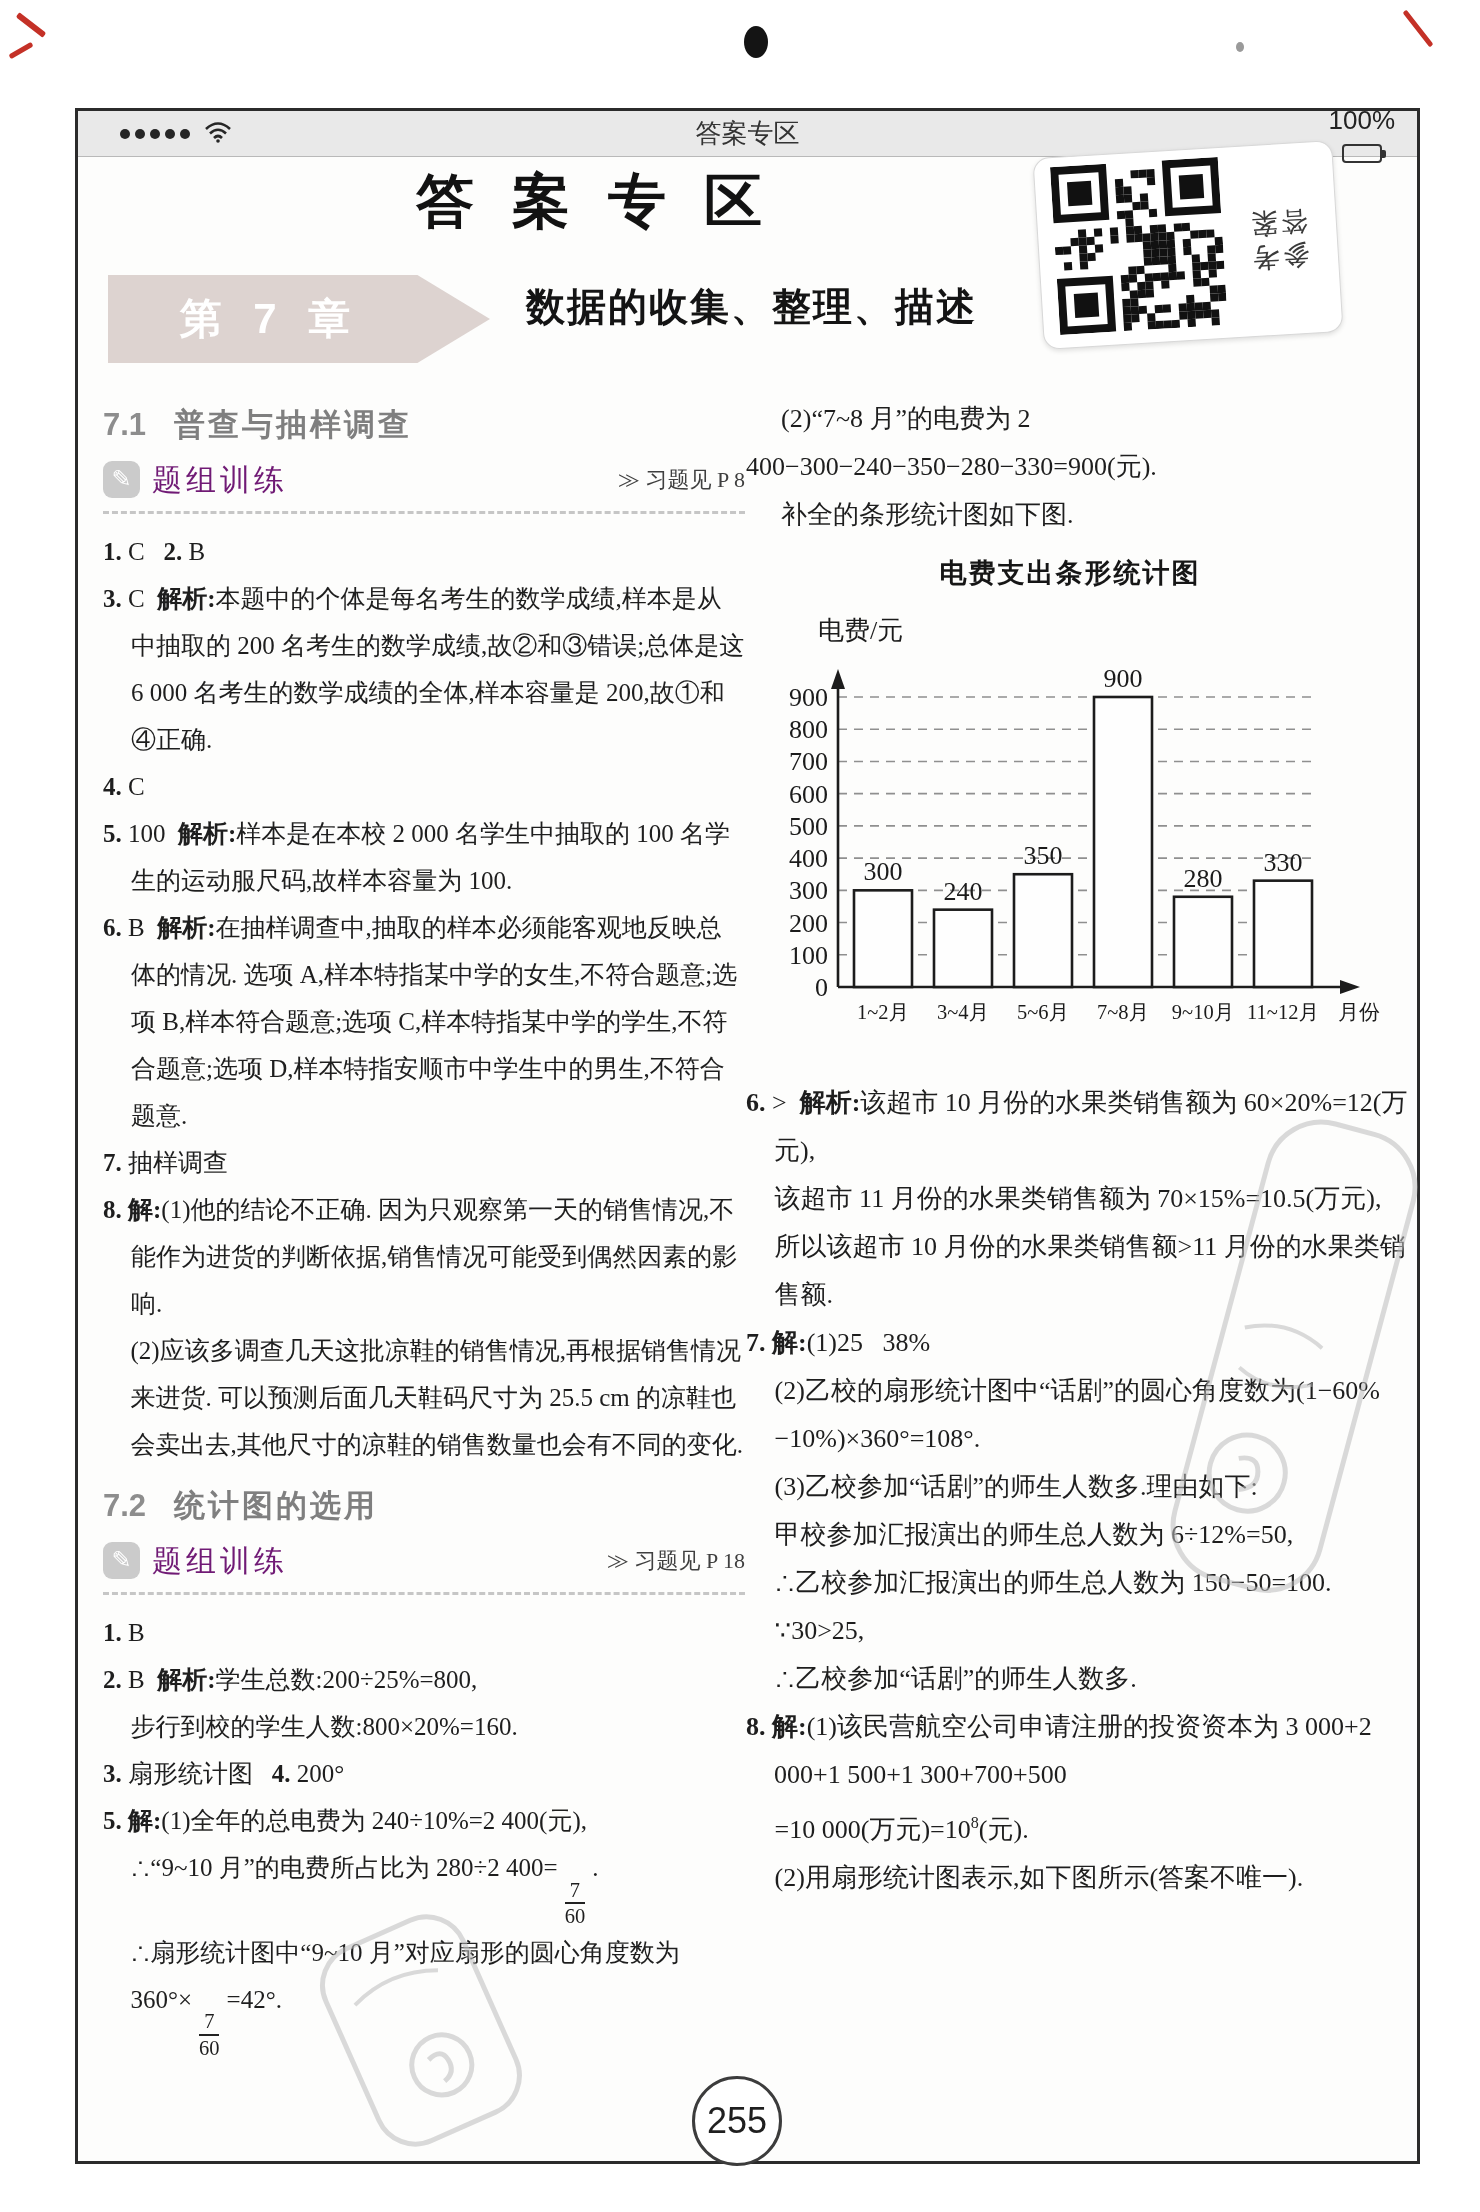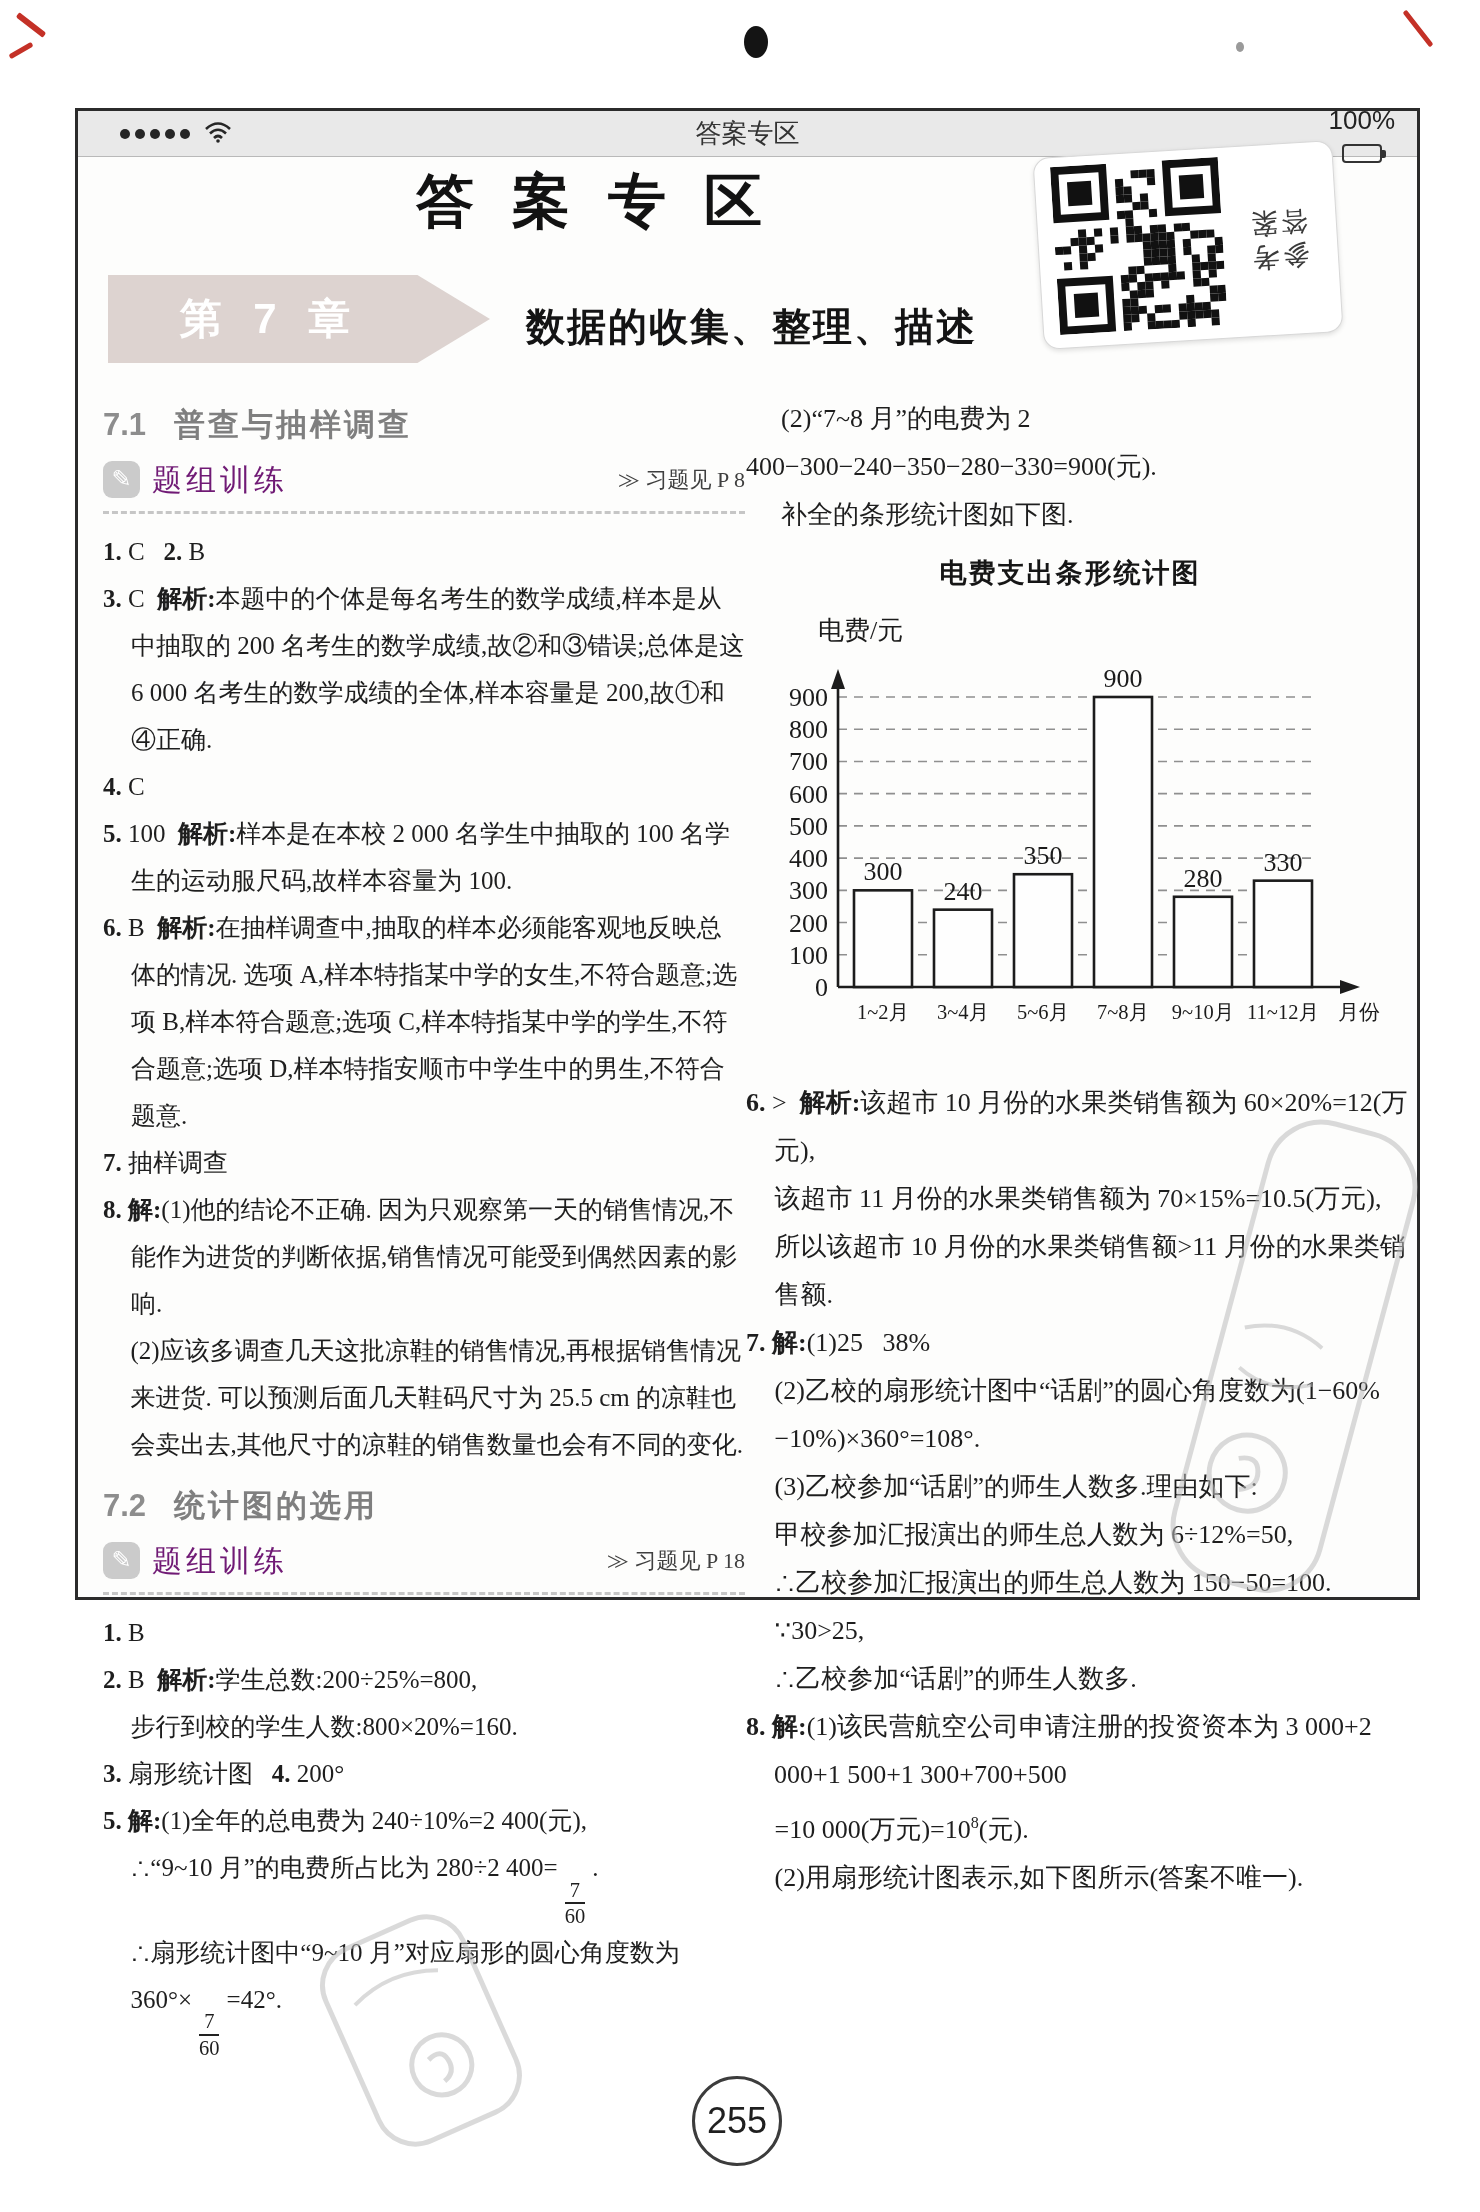--- a/index.html
+++ b/index.html
@@ -4,21 +4,21 @@
 <style>
   * { margin:0; padding:0; box-sizing:border-box; }
   body { width:1480px; height:2212px; position:relative; background:#fff;
          font-family:"Liberation Serif","DejaVu Serif",serif; color:#1e1e1e; overflow:hidden; }
 
   .camera-dot { position:absolute; left:744px; top:26px; width:24px; height:32px;
                 background:#141414; border-radius:50%; }
   .red-mark { position:absolute; background:#c43127; border-radius:2px; }
   .speck { position:absolute; background:#9a9a9a; border-radius:50%; }
 
-  .page-frame { position:absolute; left:75px; top:108px; width:1345px; height:1492px;
+  .page-frame { position:absolute; left:75px; top:108px; width:1345px; height:2056px;
                 border:3px solid #2b2b2b; background:#fdfdfc;padding-left:38px; }
 
   
   .status-bar { position:absolute; left:0; top:0; right:0; height:46px; background:#e9e9e9;
                 border-bottom:1px solid #b9b9b9; display:flex; align-items:center;
                 font-family:"Liberation Sans","DejaVu Sans",sans-serif; }
   .sig-dots { display:flex; gap:5px; margin-left:42px; }
   .sig-dots i { width:10px; height:10px; border-radius:50%; background:#262626; }
   .wifi { margin-left:14px; }
   .sb-title { position:absolute; left:0; right:0; text-align:center; font-size:26px; color:#333; }
@@ -40,21 +40,21 @@
   .qr-caption { transform:rotate(180deg); margin-left:26px; font-size:27px; color:#3a3a3a;
                 line-height:34px; letter-spacing:3px; font-family:"Liberation Sans","DejaVu Sans",sans-serif; }
 
   
   .banner { position:absolute; left:30px; top:164px; width:382px; height:88px; background:#ddd3d0;
             -webkit-clip-path:polygon(0 0,81% 0,100% 50%,81% 100%,0 100%);
             clip-path:polygon(0 0,81% 0,100% 50%,81% 100%,0 100%);
             text-align:center; line-height:88px; }
   .banner span { font-family:"Liberation Sans","DejaVu Sans",sans-serif; color:#fff;
                  font-size:42px; font-weight:800; letter-spacing:10px; padding-right:58px; }
-  .chapter-title { position:absolute; left:448px; top:172px; height:88px; line-height:88px;
+  .chapter-title { position:absolute; left:448px; top:152px; height:88px; line-height:88px;
                    font-family:"Liberation Sans","DejaVu Sans",sans-serif;
                    font-size:39px; font-weight:800; color:#141414; letter-spacing:2px; white-space:nowrap; }
 
   
   .col { position:absolute; }
   #col-left  { left:25px;  top:276px; width:642px; font-size:25px; line-height:47px; }
   #col-right { left:668px; top:284px; width:662px; font-size:26px; line-height:48px; }
 
   .section { margin:14px 0 6px; font-weight:bold;
              font-family:"Liberation Sans","DejaVu Sans",sans-serif; }

